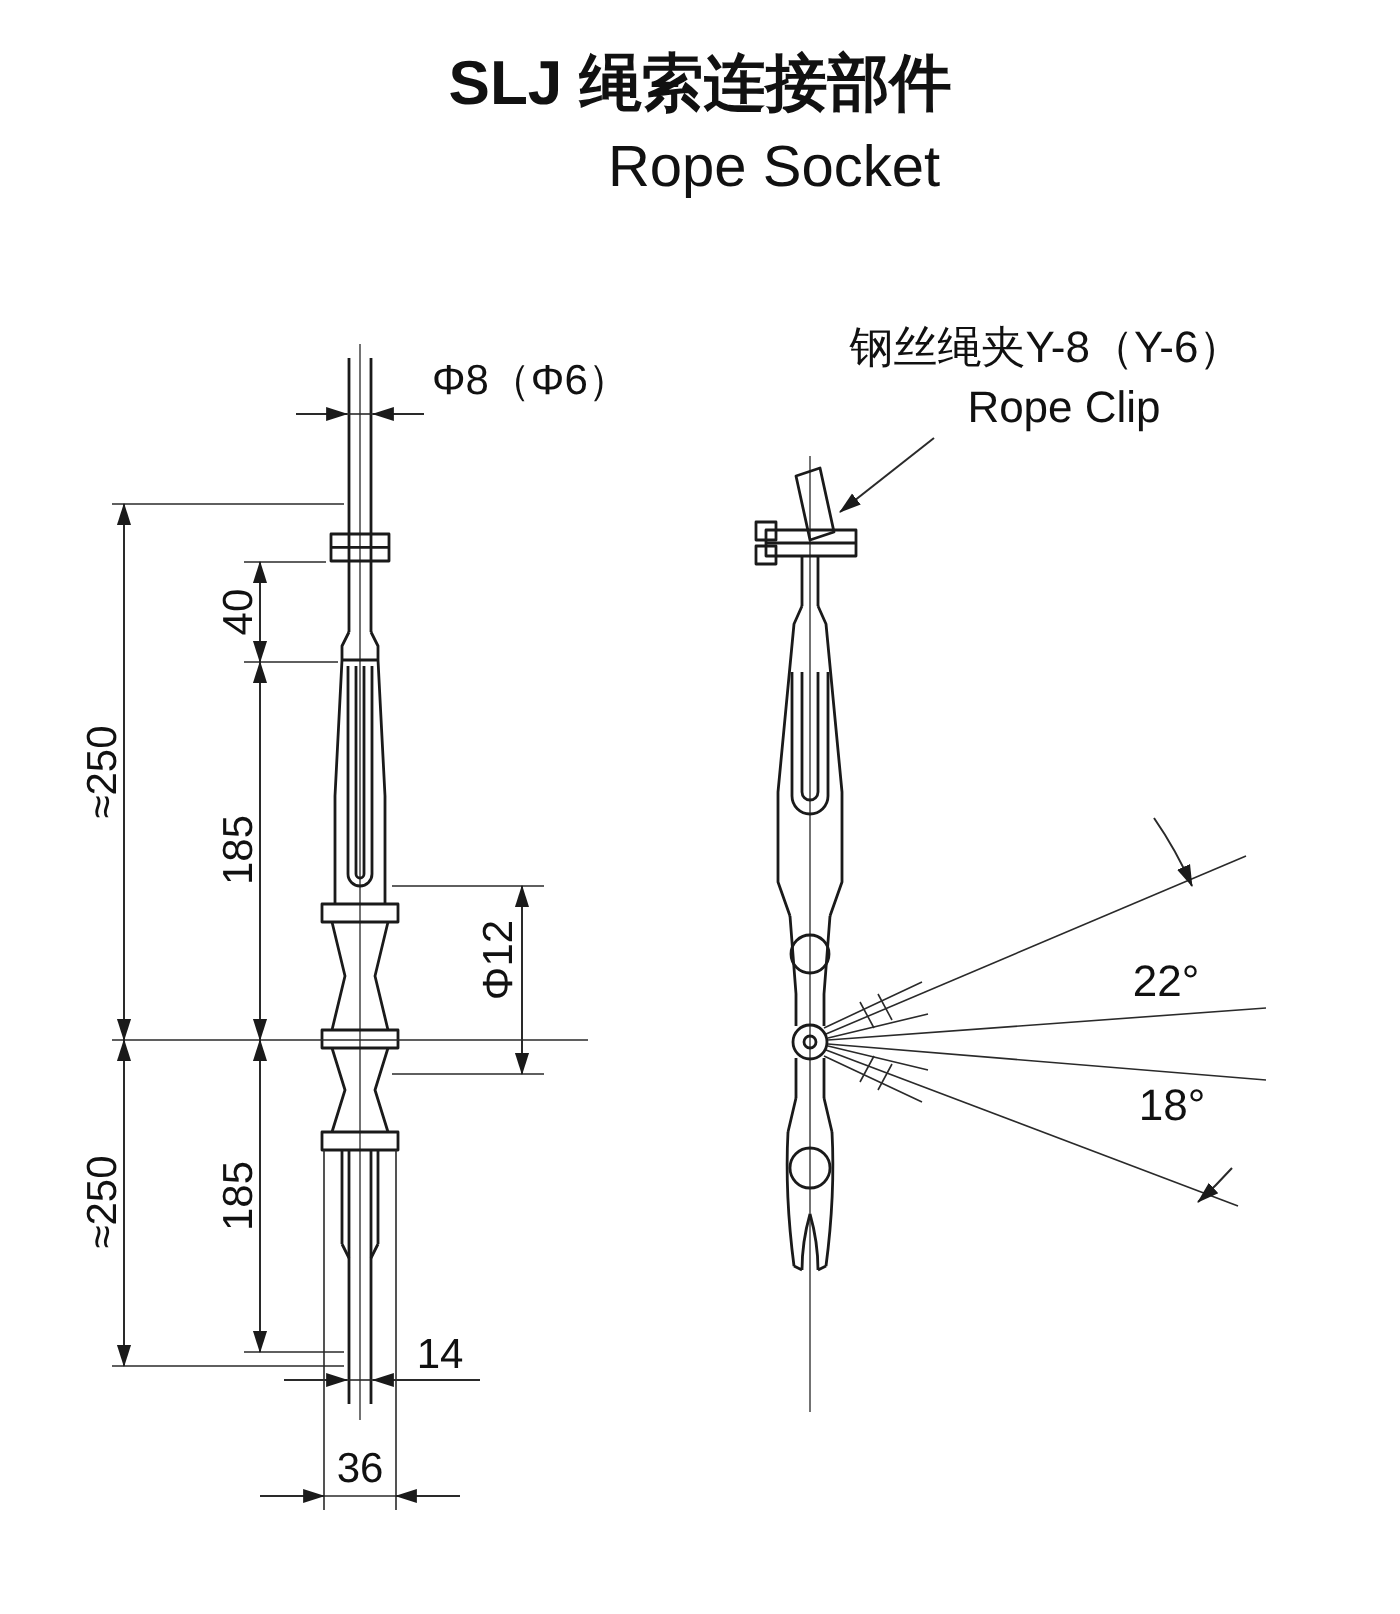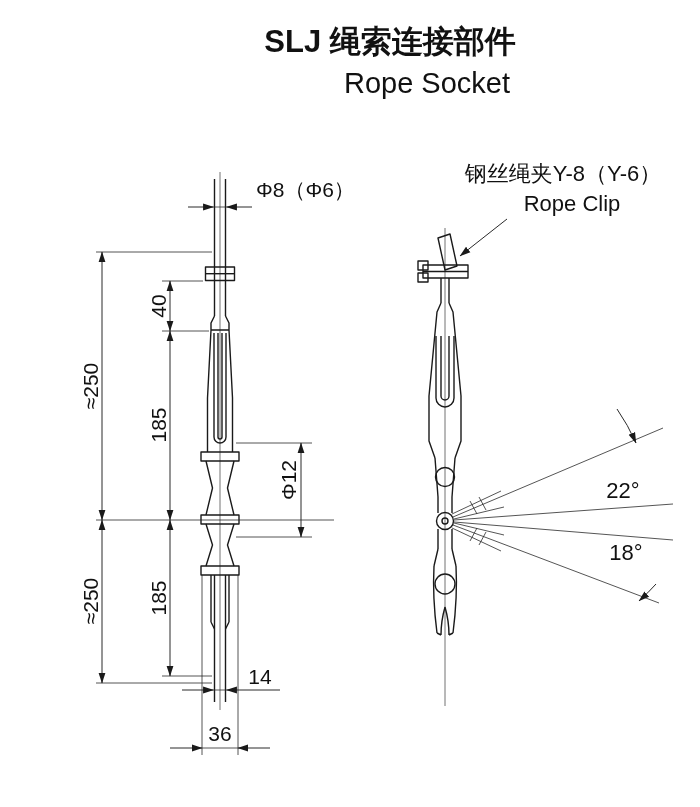--- a/index.html
+++ b/index.html
@@ -1,17 +1,17 @@
 <!DOCTYPE html>
 <html><head>
 <meta charset="utf-8">
 <style>
   html,body{margin:0;padding:0;background:#ffffff;}
   .page{width:648px;height:807px;background:#ffffff;position:relative;overflow:hidden;
-        font-family:"Liberation Sans","DejaVu Sans",sans-serif;padding-left:40px;}
+        font-family:"Liberation Sans","DejaVu Sans",sans-serif;}
   svg{display:block;}
   svg text{fill:#111111;font-family:"Liberation Sans","DejaVu Sans",sans-serif;}
   .outline{fill:none;stroke:#1a1a1a;stroke-width:1.4;stroke-linejoin:round;}
   .thin{fill:none;stroke:#2a2a2a;stroke-width:0.8;}
   .dim{fill:none;stroke:#2a2a2a;stroke-width:1;}
   .cl{fill:none;stroke:#444444;stroke-width:0.75;}
   .t-title-zh{font-size:31px;font-weight:bold;}
   .t-title-en{font-size:29px;}
   .t-dim{font-size:21px;}
   .t-label{font-size:22px;}

